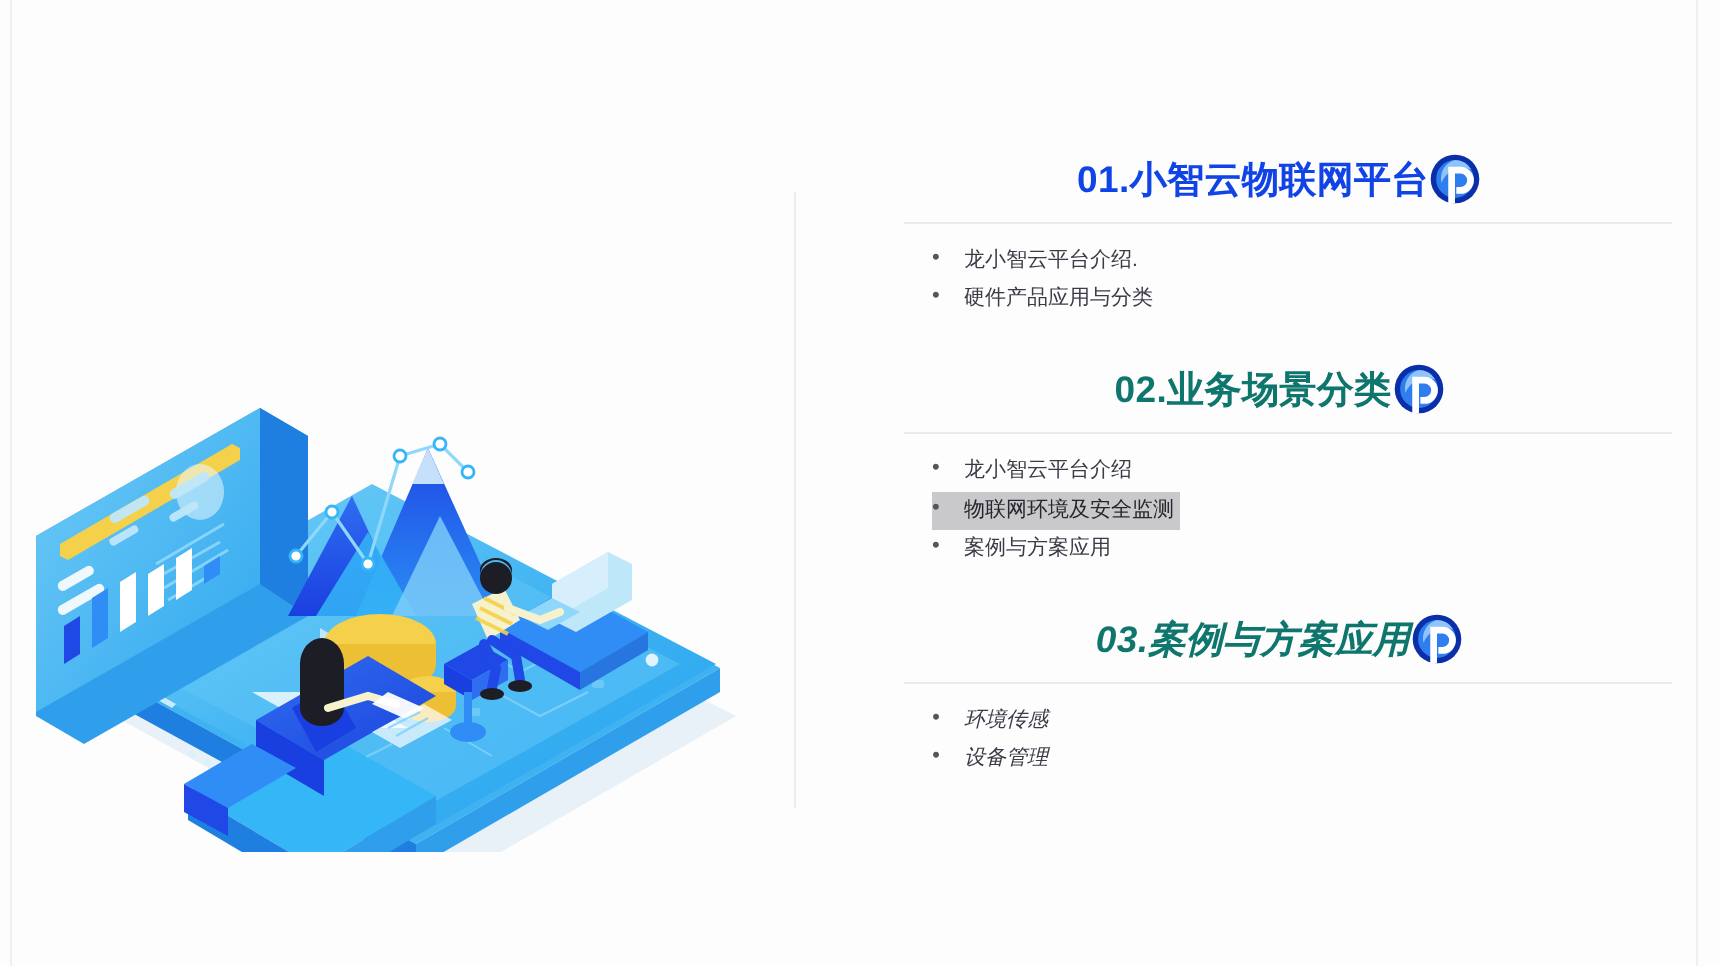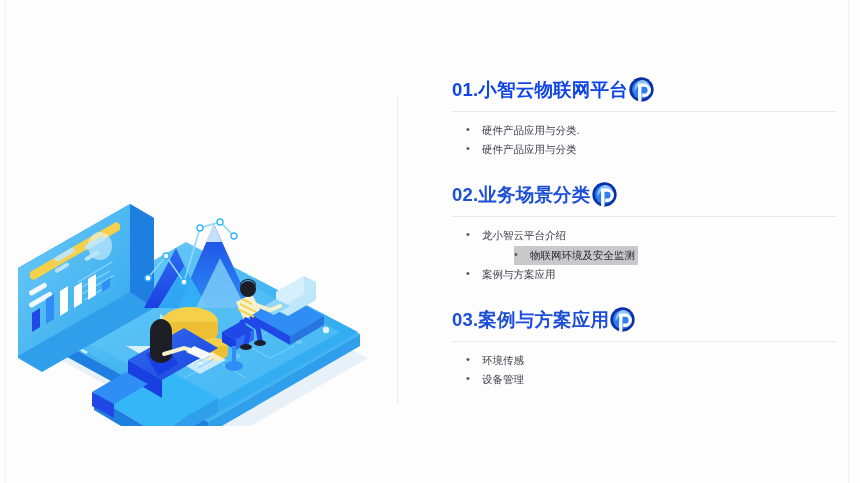--- a/index.html
+++ b/index.html
@@ -50,36 +50,36 @@
   .art svg { display: block; width: 100%; height: 100%; }
 
   
   .content {
     position: absolute;
     left: 452px;
     top: 72px;
     width: 384px;
   }
   .section { position: relative; margin-bottom: 18px; }
-  .section:last-child { margin-bottom: 5px; }
+  .section:last-child { margin-bottom: 5px; font-style: italic; }
 
   .sec-head {
     display: flex;
     align-items: center;
-    justify-content: flex-start;
+    justify-content: center;
     height: 34px;
   }
   .sec-title {
     font-size: 18.5px;
     font-weight: bold;
     letter-spacing: 0.2px;
     white-space: nowrap;
   }
   .sec-title.accent { color: #1044e6; }
-  .sec-title.dark   { color: #1d4ed8; }
+  .sec-title.dark   { color: #0f766e; }
 
   .sec-rule {
     height: 1px;
     background: #e9e9ee;
     margin-top: 5px;
     margin-bottom: 9px;
   }
 
   .bullets {
     list-style: none;
@@ -100,21 +100,20 @@
     left: 0;
     top: -1px;
     font-size: 11px;
     color: #55555f;
   }
   .bullets li.selected {
     background: #c9c9cc;
     color: #26262e;
     display: inline-block;
     padding-right: 3px;
-    margin-left: 48px;
   }
 
   
   .logo {
     width: 27px;
     height: 27px;
     flex: 0 0 27px;
     margin-right: 8px;
   }
   .logo svg { display: block; width: 100%; height: 100%; }
@@ -336,21 +335,21 @@
           <svg viewBox="0 0 40 40" xmlns="http://www.w3.org/2000/svg">
             <circle cx="20" cy="20" r="18" fill="#0b2fa8"></circle>
             <circle cx="20" cy="20" r="14" fill="#2f7ef0"></circle>
             <path d="M20 6 a14 14 0 0 1 12 7 a17 17 0 0 0 -22 10 a14 14 0 0 1 10 -17 z" fill="#9fd0fb" opacity="0.85"></path>
             <path d="M15 11 h9 a10 10 0 0 1 0 20 h-3 v-5 h3 a5 5 0 0 0 0 -10 h-4 v22 h-5 z" fill="#ffffff"></path>
           </svg>
         </span>
       </div>
       <div class="sec-rule"></div>
       <ul class="bullets">
-        <li>硬件产品应用与分类.</li>
+        <li>龙小智云平台介绍.</li>
         <li>硬件产品应用与分类</li>
       </ul>
     </div>
 
     <div class="section">
       <div class="sec-head">
         <span class="sec-title dark">02.业务场景分类</span>
         <span class="logo">
           <svg viewBox="0 0 40 40" xmlns="http://www.w3.org/2000/svg">
             <circle cx="20" cy="20" r="18" fill="#0b2fa8"></circle>

